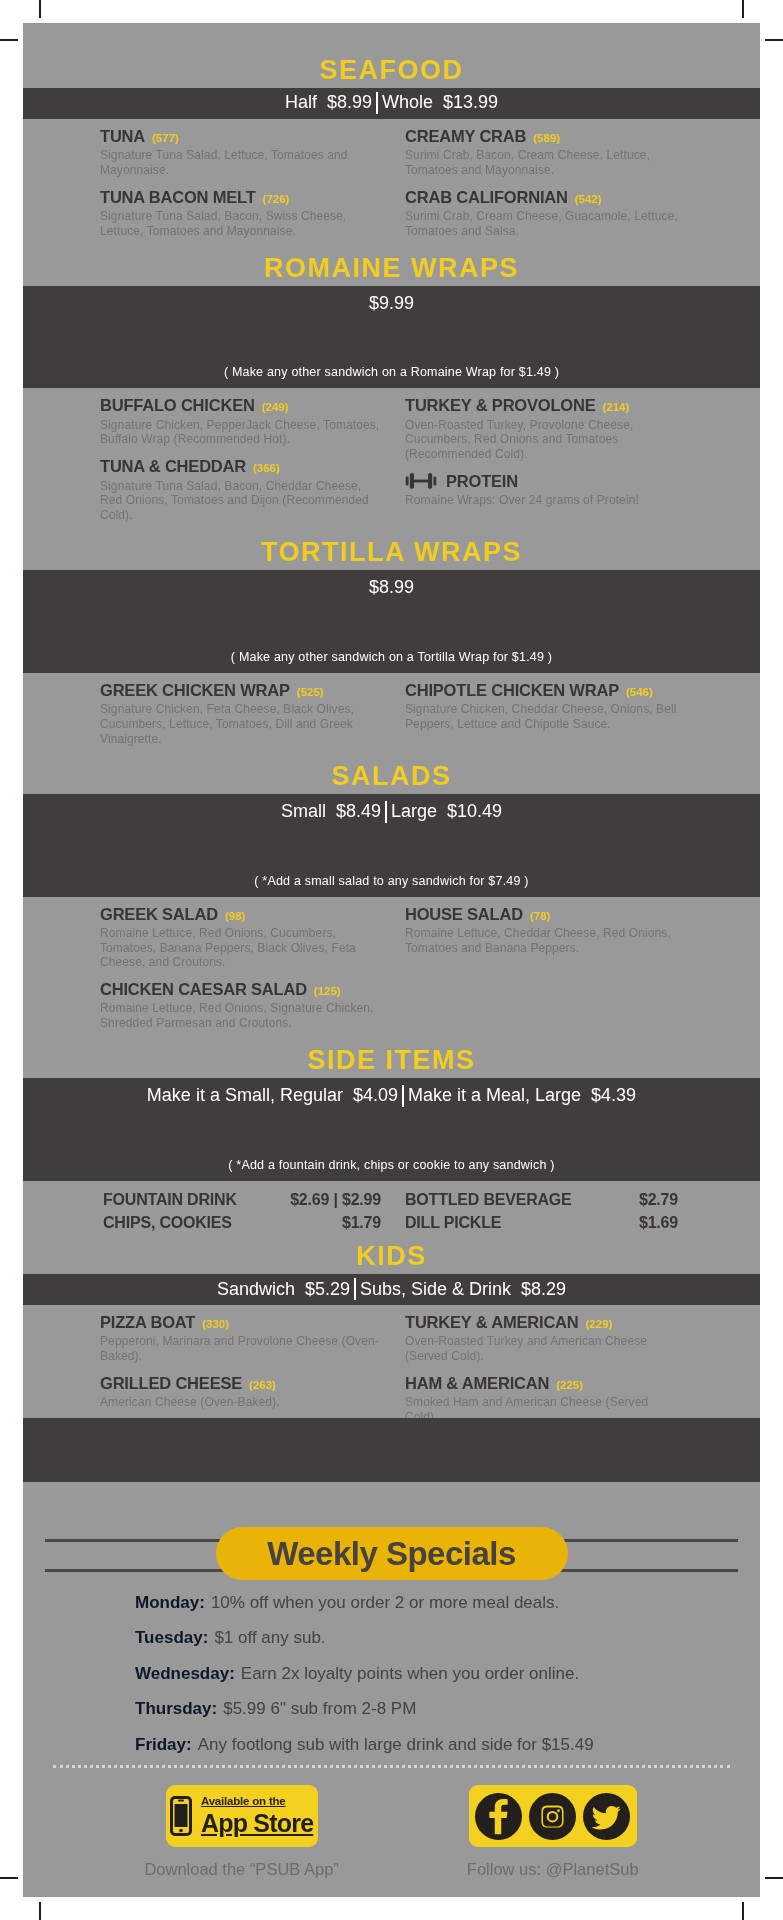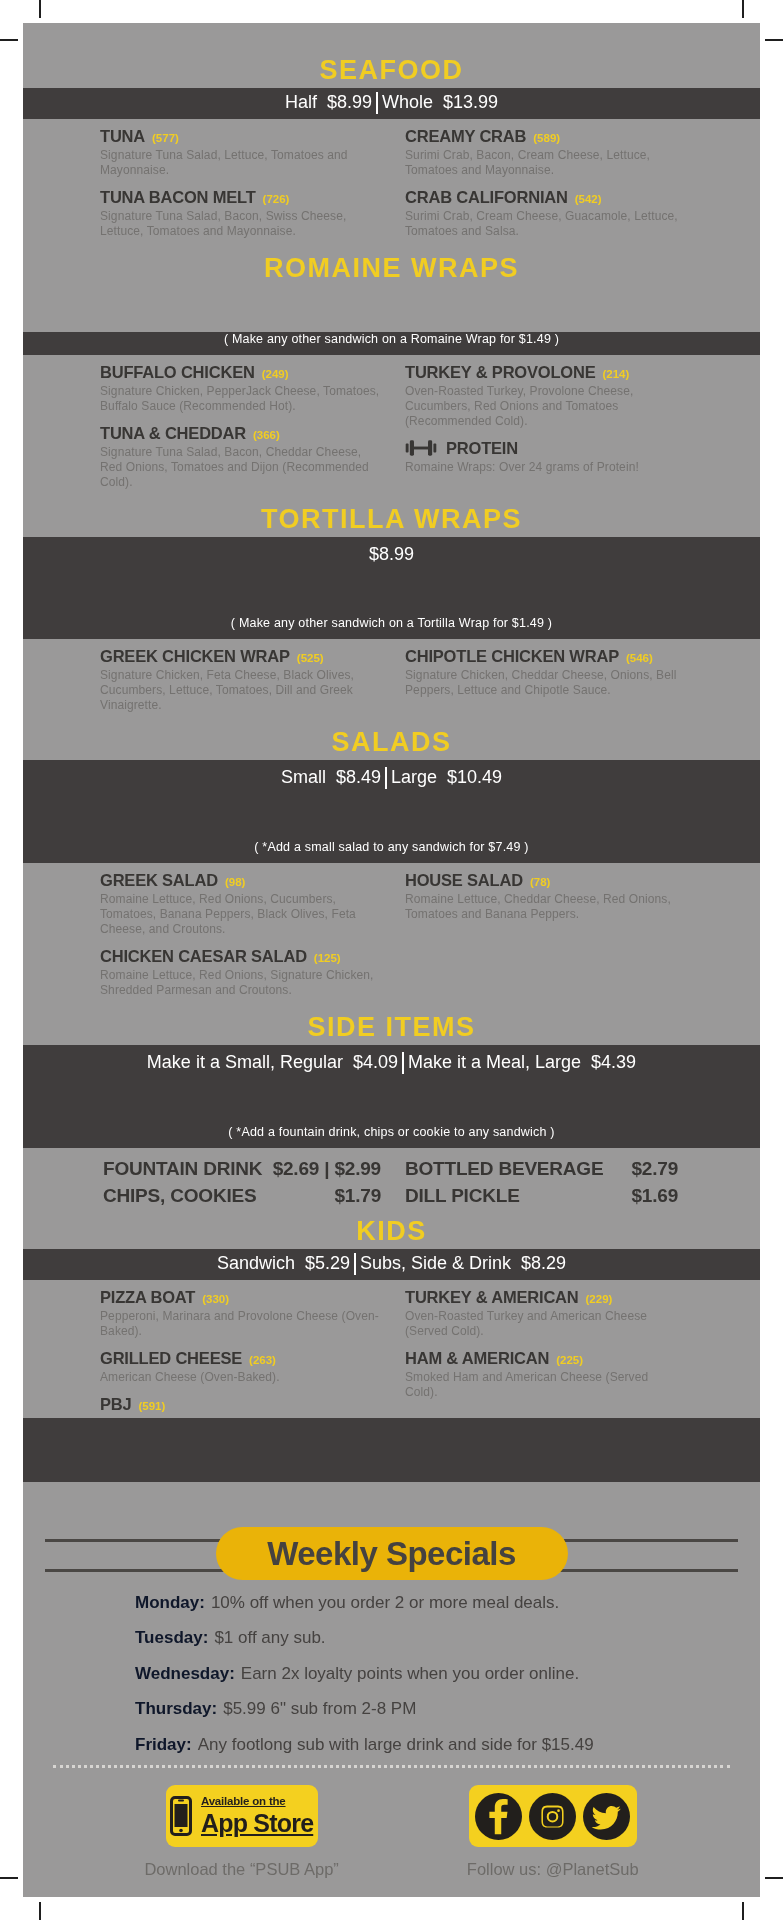--- a/index.html
+++ b/index.html
@@ -46,21 +46,21 @@
   .item-cal{font-size:11.5px;font-weight:700;color:#f1cd22;}
   .item-desc{
     font-size:12px;line-height:1.24;color:#747270;margin-top:3px;letter-spacing:.1px;
   }
   .protein .item-head{align-items:center;gap:9px;}
   .dumbbell{flex:0 0 auto;}
 
   .price-rows{padding:10px 58px 0 80px;display:grid;grid-template-columns:302px 1fr;}
   .price-row{
     display:flex;justify-content:space-between;align-items:baseline;
-    font-size:19px;font-weight:800;color:#383634;margin:0 24px 5px 0;letter-spacing:-0.2px;
+    font-size:16px;font-weight:800;color:#383634;margin:0 24px 5px 0;letter-spacing:-0.2px;
   }
   .price-row .pr-price{white-space:nowrap;}
 
   
   .bottom-band{position:absolute;left:0;right:0;top:1395px;height:64px;background:#403d3d;}
   .rule{position:absolute;left:22px;right:22px;height:2.5px;background:#4a4744;z-index:1;}
   .rule1{top:1516px;}
   .rule2{top:1546px;}
   .pill{
     position:absolute;top:1504px;left:50%;transform:translateX(-50%);
@@ -154,30 +154,33 @@
             </div>
           <div class="item-desc">Surimi Crab, Cream Cheese, Guacamole, Lettuce, Tomatoes and Salsa.</div>
         </div>
       </div>
     </div>
   </section>
 
   <section>
     <h2 class="sec-title">ROMAINE WRAPS</h2>
     <div class="band with-note">
+      <div class="band-row">
+          <span>$9.99</span>
+        </div>
       <div class="band-note">( Make any other sandwich on a Romaine Wrap for $1.49 )</div>
     </div>
     <div class="items">
       <div class="col">
         <div class="item">
           <div class="item-head">
               <span class="item-name">BUFFALO CHICKEN</span>
               <span class="item-cal">(249)</span>
             </div>
-          <div class="item-desc">Signature Chicken, PepperJack Cheese, Tomatoes, Buffalo Sauce (Recommended Hot).</div>
+          <div class="item-desc">Signature Chicken, PepperJack Cheese, Tomatoes, Buffalo Wrap (Recommended Hot).</div>
         </div>
         <div class="item">
           <div class="item-head">
               <span class="item-name">TUNA &amp; CHEDDAR</span>
               <span class="item-cal">(366)</span>
             </div>
           <div class="item-desc">Signature Tuna Salad, Bacon, Cheddar Cheese, Red Onions, Tomatoes and Dijon (Recommended Cold).</div>
         </div>
       </div>
       <div class="col">

